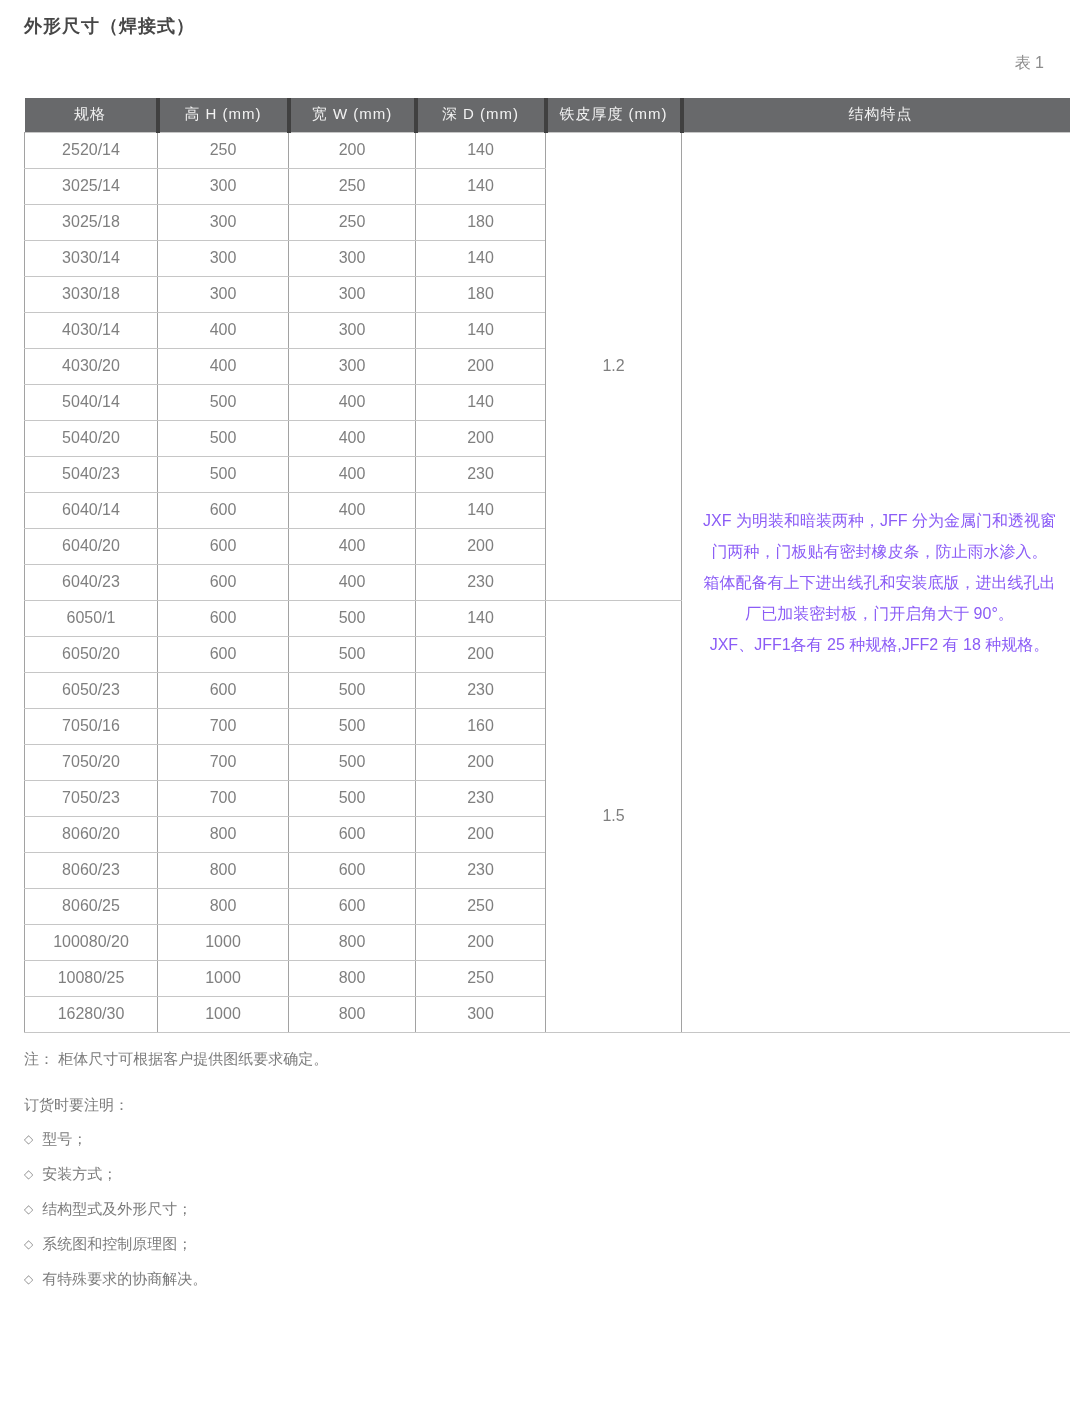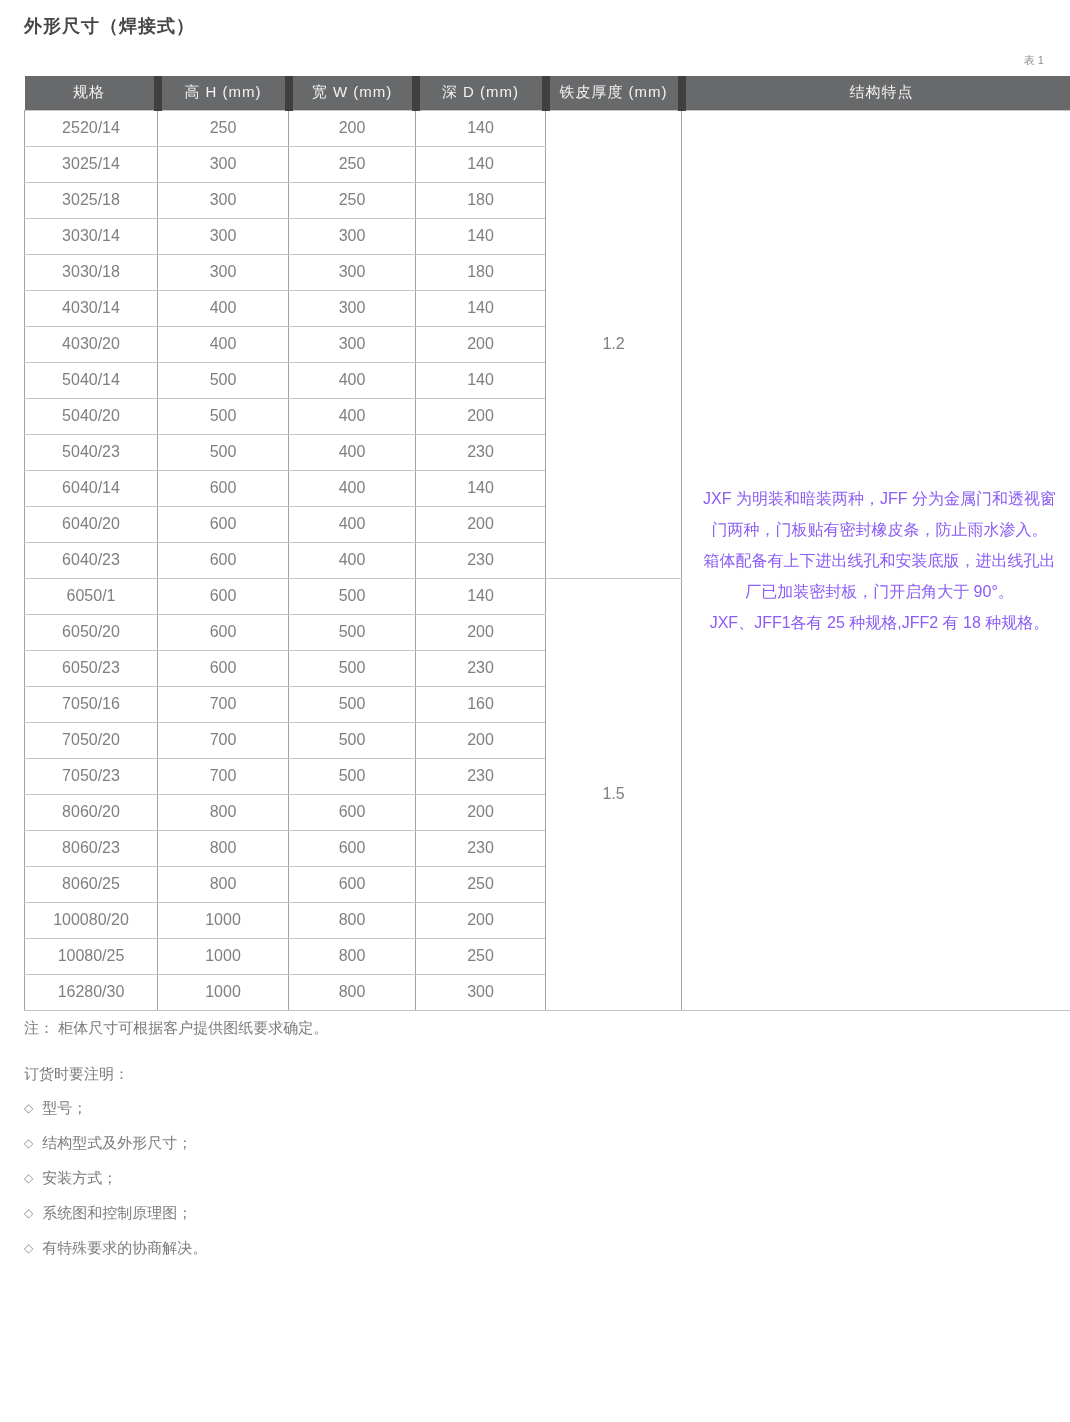--- a/index.html
+++ b/index.html
@@ -9,51 +9,51 @@
     font-family: "Liberation Sans", "DejaVu Sans", sans-serif;
   }
   .page { padding: 0 24px; }
 
   .doc-title {
     margin: 0; padding-top: 14px;
     font-size: 18px; font-weight: bold; color: #474747;
     letter-spacing: 1px;
   }
   .table-label {
-    text-align: right; font-size: 11px; color: #8c8c8c;
-    margin-top: 15px; margin-bottom: 8px;
+    text-align: right; font-size: 16px; color: #8c8c8c;
+    margin-top: 15px; margin-bottom: 24px;
     padding-right: 2px;
   }
 
   table.spec-table {
     width: 1054px; border-collapse: collapse; table-layout: fixed;
   }
   .spec-table th {
     background: #68696b; color: #f2f2f2;
     font-weight: normal; font-size: 15px;
     height: 34px; padding: 0;
-    border: none; border-right: 8px solid #404040;
+    border: none; border-right: 4px solid #404040;
     letter-spacing: 1px;
   }
   .spec-table th:last-child { border-right: none; }
   .spec-table td {
     border-top: 1px solid #c6c6c6; border-bottom: 1px solid #c6c6c6;
     border-left: 1px solid #a2a2a2; border-right: 1px solid #a2a2a2;
     text-align: center; vertical-align: middle;
     font-size: 16px; color: #7f7f7f;
     height: 36px; padding: 0;
   }
   .spec-table td.thickness-cell { font-size: 16px; color: #7f7f7f; }
   .spec-table td.features-cell {
     font-size: 16px; color: #8b5cf6;
     line-height: 31px; padding: 0 16px;
   }
 
   .note-line {
-    margin-top: 8px; font-size: 15px; color: #7b7b7b;
+    margin-top: 17px; font-size: 15px; color: #7b7b7b;
   }
 
   .ordering-heading {
     margin: 0; margin-top: 84px;
     font-size: 18px; font-weight: bold; color: #474747;
     letter-spacing: 1px;
   }
   .ordering-intro {
     margin-top: 27px; font-size: 15px; color: #7b7b7b;
   }
@@ -261,26 +261,26 @@
   <div class="note-line">注： 柜体尺寸可根据客户提供图纸要求确定。</div>
 
 
   <div class="ordering-intro">订货时要注明：</div>
 
   <ul class="ordering-list">
     <li>
       <span class="diamond">◇</span><span>型号；</span>
     </li>
     <li>
+      <span class="diamond">◇</span><span>安装方式；</span>
+    </li>
+    <li>
       <span class="diamond">◇</span><span>结构型式及外形尺寸；</span>
     </li>
     <li>
-      <span class="diamond">◇</span><span>安装方式；</span>
-    </li>
-    <li>
       <span class="diamond">◇</span><span>系统图和控制原理图；</span>
     </li>
     <li>
       <span class="diamond">◇</span><span>有特殊要求的协商解决。</span>
     </li>
   </ul>
 
 </div>
 
 </body></html>

